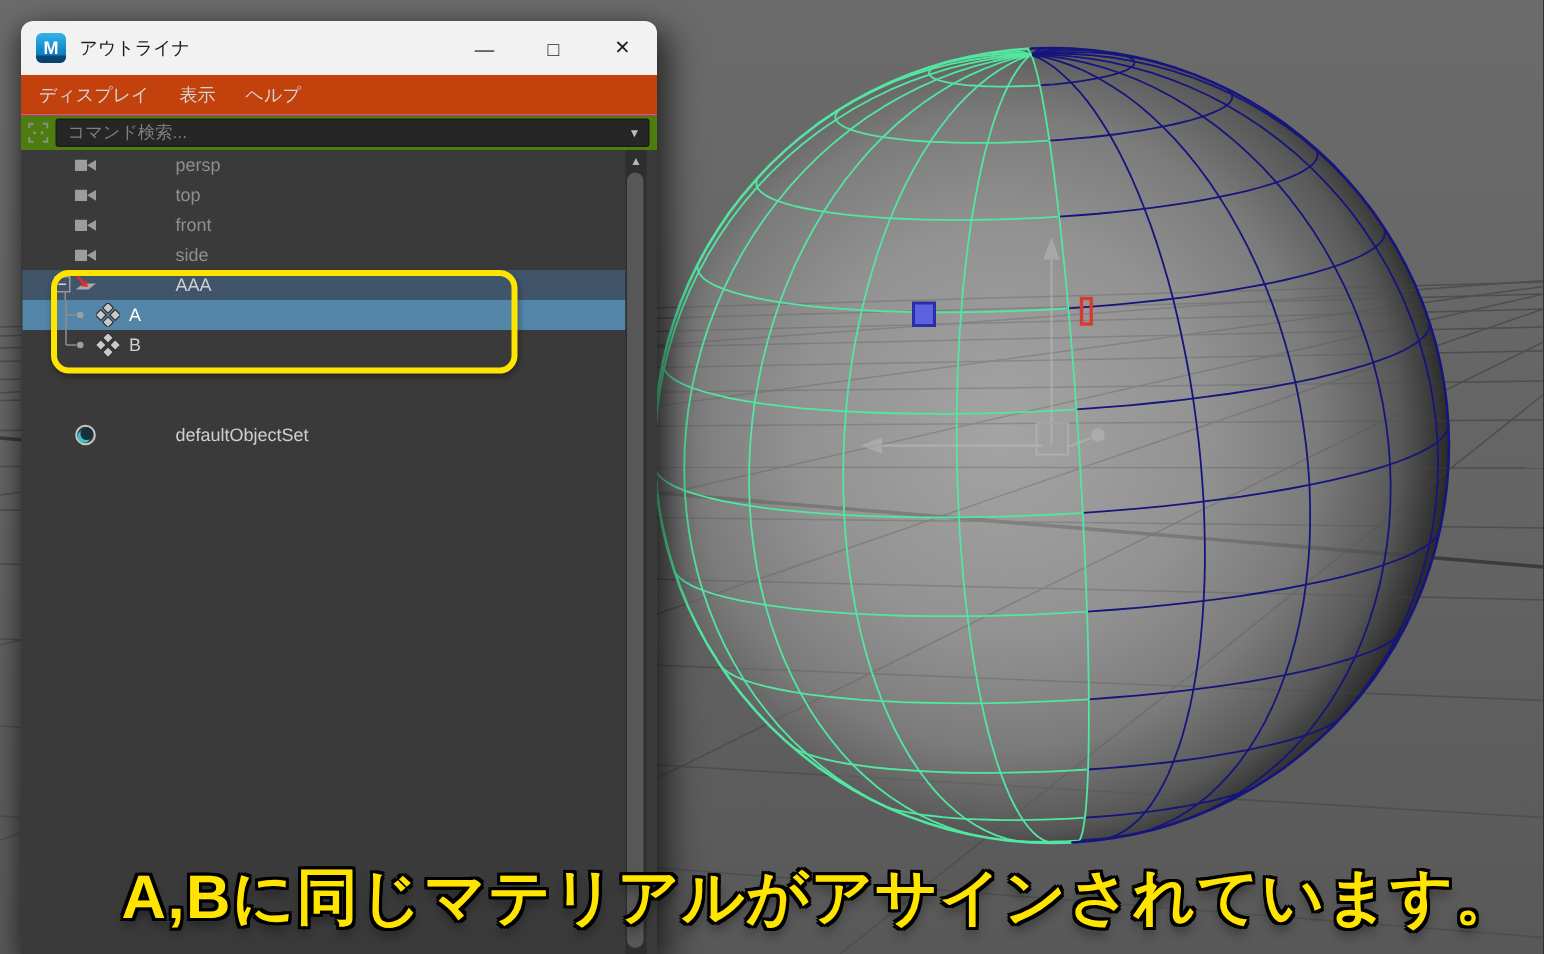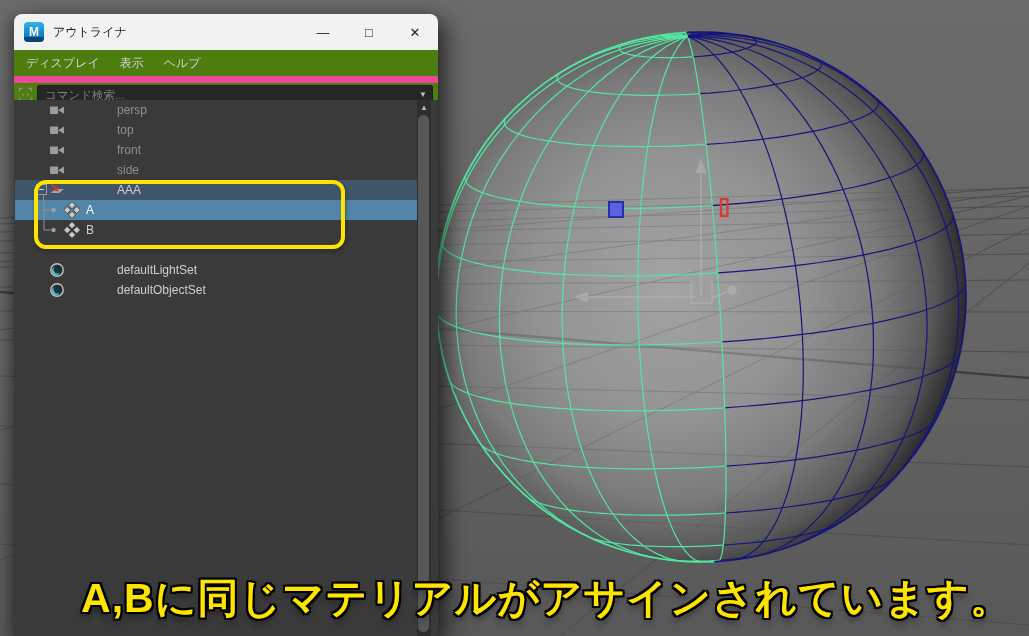--- a/index.html
+++ b/index.html
@@ -17,22 +17,22 @@
   .titlebar{height:36px;background:#f2f2f2;border-radius:8px 8px 0 0;
             display:flex;align-items:center;padding-left:10px;}
   .maya-ic{width:20px;height:20px;border-radius:4px;position:relative;overflow:hidden;
            background:linear-gradient(180deg,#35b3e9 0%,#1286c6 60%,#0c6fae 100%);
            color:#fff;font-weight:bold;font-size:12px;display:flex;align-items:center;justify-content:center;}
   .maya-ic::after{content:"";position:absolute;left:0;right:0;bottom:0;height:5px;background:rgba(8,28,58,.55);}
   .title{margin-left:9px;font-size:12px;color:#1c1c1c;}
   .winbtns{margin-left:auto;display:flex;height:36px;}
   .winbtn{width:46px;height:36px;display:flex;align-items:center;justify-content:center;
           font-size:13px;color:#1f1f1f;}
-  .menubar{height:26px;background:#4d7c0f;display:flex;align-items:center;gap:20px;
-           padding:0 12px;border-bottom:7px solid #ec4899;}
+  .menubar{height:26px;background:#c2410c;display:flex;align-items:center;gap:20px;
+           padding:0 12px;border-bottom:1px solid #ec4899;}
   .menu{font-size:12px;color:#d4d4d4;}
   .searchrow{height:23px;background:#4d7c0f;display:flex;align-items:center;
              padding:0 5px 0 4px;border-bottom:1px solid #2e2e2e;}
   .searchbox{flex:1;height:17px;margin-left:4px;background:#262626;border:1px solid #1d1d1d;
              border-radius:2px;display:flex;align-items:center;padding:0 5px;}
   .searchbox input{flex:1;background:transparent;border:none;outline:none;
                    color:#cfcfcf;font-size:11.5px;font-family:inherit;min-width:0;}
   .searchbox input::placeholder{color:#7f7f7f;}
   .dd{color:#bdbdbd;font-size:8px;margin-left:4px;}
 
@@ -315,39 +315,29 @@
               <path d="M3.2,4.4 L6.8,8 L3.2,11.6 L-0.4,8 Z"></path>
               <path d="M12.8,4.4 L16.4,8 L12.8,11.6 L9.2,8 Z"></path>
               <path d="M8,9.2 L11.6,12.8 L8,16.4 L4.4,12.8 Z"></path>
             </g>
           </svg>
         </span>
         <span class="lbl lv2">B</span>
       </div>
 
 
-      <div class="row" style="top:160px">
+
+      <div class="row" style="top:180px">
         <span class="ic lv1">
           <svg width="16" height="16">
             <circle cx="8" cy="8" r="6.2" fill="none" stroke="#c4c4c4" stroke-width="1.4"></circle>
             <circle cx="7" cy="9" r="4.2" fill="#3fc3c9"></circle>
             <circle cx="8.8" cy="7.2" r="4.2" fill="#15313c"></circle>
           </svg>
         </span>
-        <span class="lbl lv1">defaultLightSet</span>
-      </div>
-
-      <div class="row" style="top:180px">
-        <span class="ic lv1">
-          <svg width="16" height="16">
-            <circle cx="8" cy="8" r="6.2" fill="none" stroke="#c4c4c4" stroke-width="1.4"></circle>
-            <circle cx="7" cy="9" r="4.2" fill="#3fc3c9"></circle>
-            <circle cx="8.8" cy="7.2" r="4.2" fill="#15313c"></circle>
-          </svg>
-        </span>
         <span class="lbl lv1">defaultObjectSet</span>
       </div>
 
     </div>
 
     <div class="scroll">
       <div class="scroll-up">▲</div>
       <div class="thumb"></div>
     </div>
 

